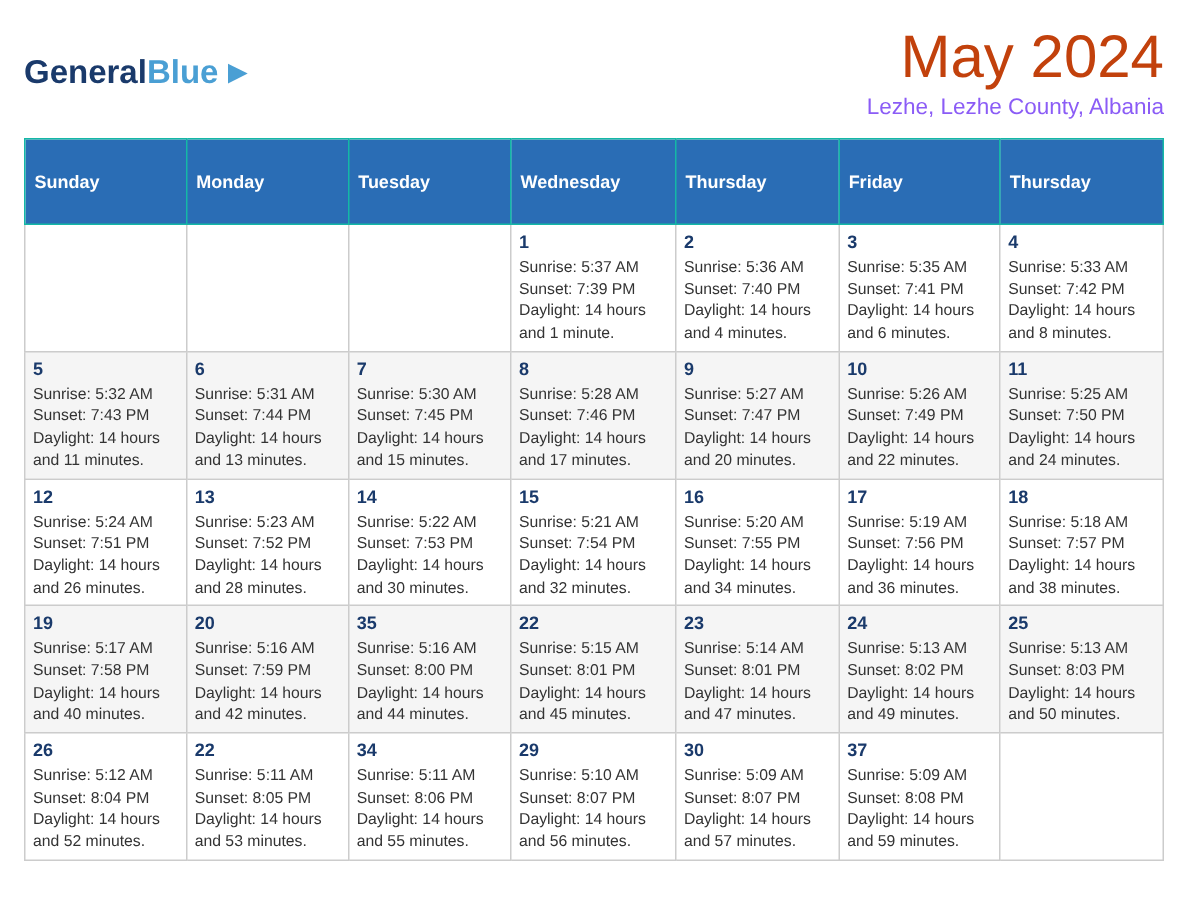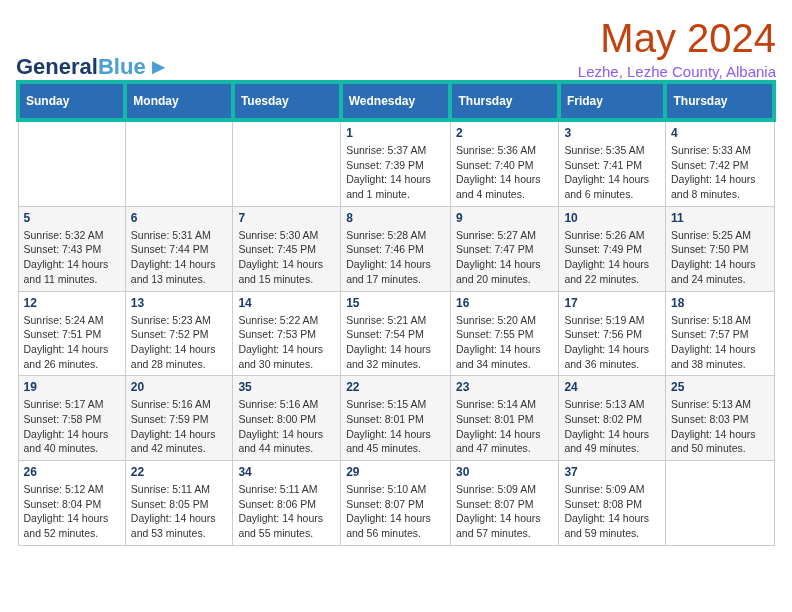--- a/index.html
+++ b/index.html
@@ -6,21 +6,22 @@
     body {
       font-family: Arial, sans-serif;
       background: #fff;
       width: 792px;
       min-height: 612px;
       padding: 16px;
     }
     .header {
       display: flex;
       justify-content: space-between;
-      align-items: flex-end;
+      align-items: center;
+      margin-bottom: 12px;
     }
     .logo {
       display: flex;
       flex-direction: column;
       align-items: flex-start;
     }
     .logo-text {
       font-size: 22px;
       font-weight: bold;
       color: #1a3a6b;
@@ -43,25 +44,25 @@
       margin-top: 2px;
     }
     .calendar {
       width: 100%;
       border-collapse: collapse;
       font-size: 11px;
     }
     .calendar thead th {
       background: #2a6db5;
       color: #fff;
-      padding: 10px 6px;
+      padding: 21px 6px;
       text-align: left;
       font-size: 12px;
       font-weight: bold;
-      border: 4px solid #14b8a6;
+      border: 1px solid #14b8a6;
     }
     .calendar tbody td {
       border: 1px solid #ccc;
       vertical-align: top;
       padding: 4px 5px;
       width: 113px;
       min-height: 80px;
       background: #fff;
     }
     .calendar tbody tr:nth-child(even) td {

